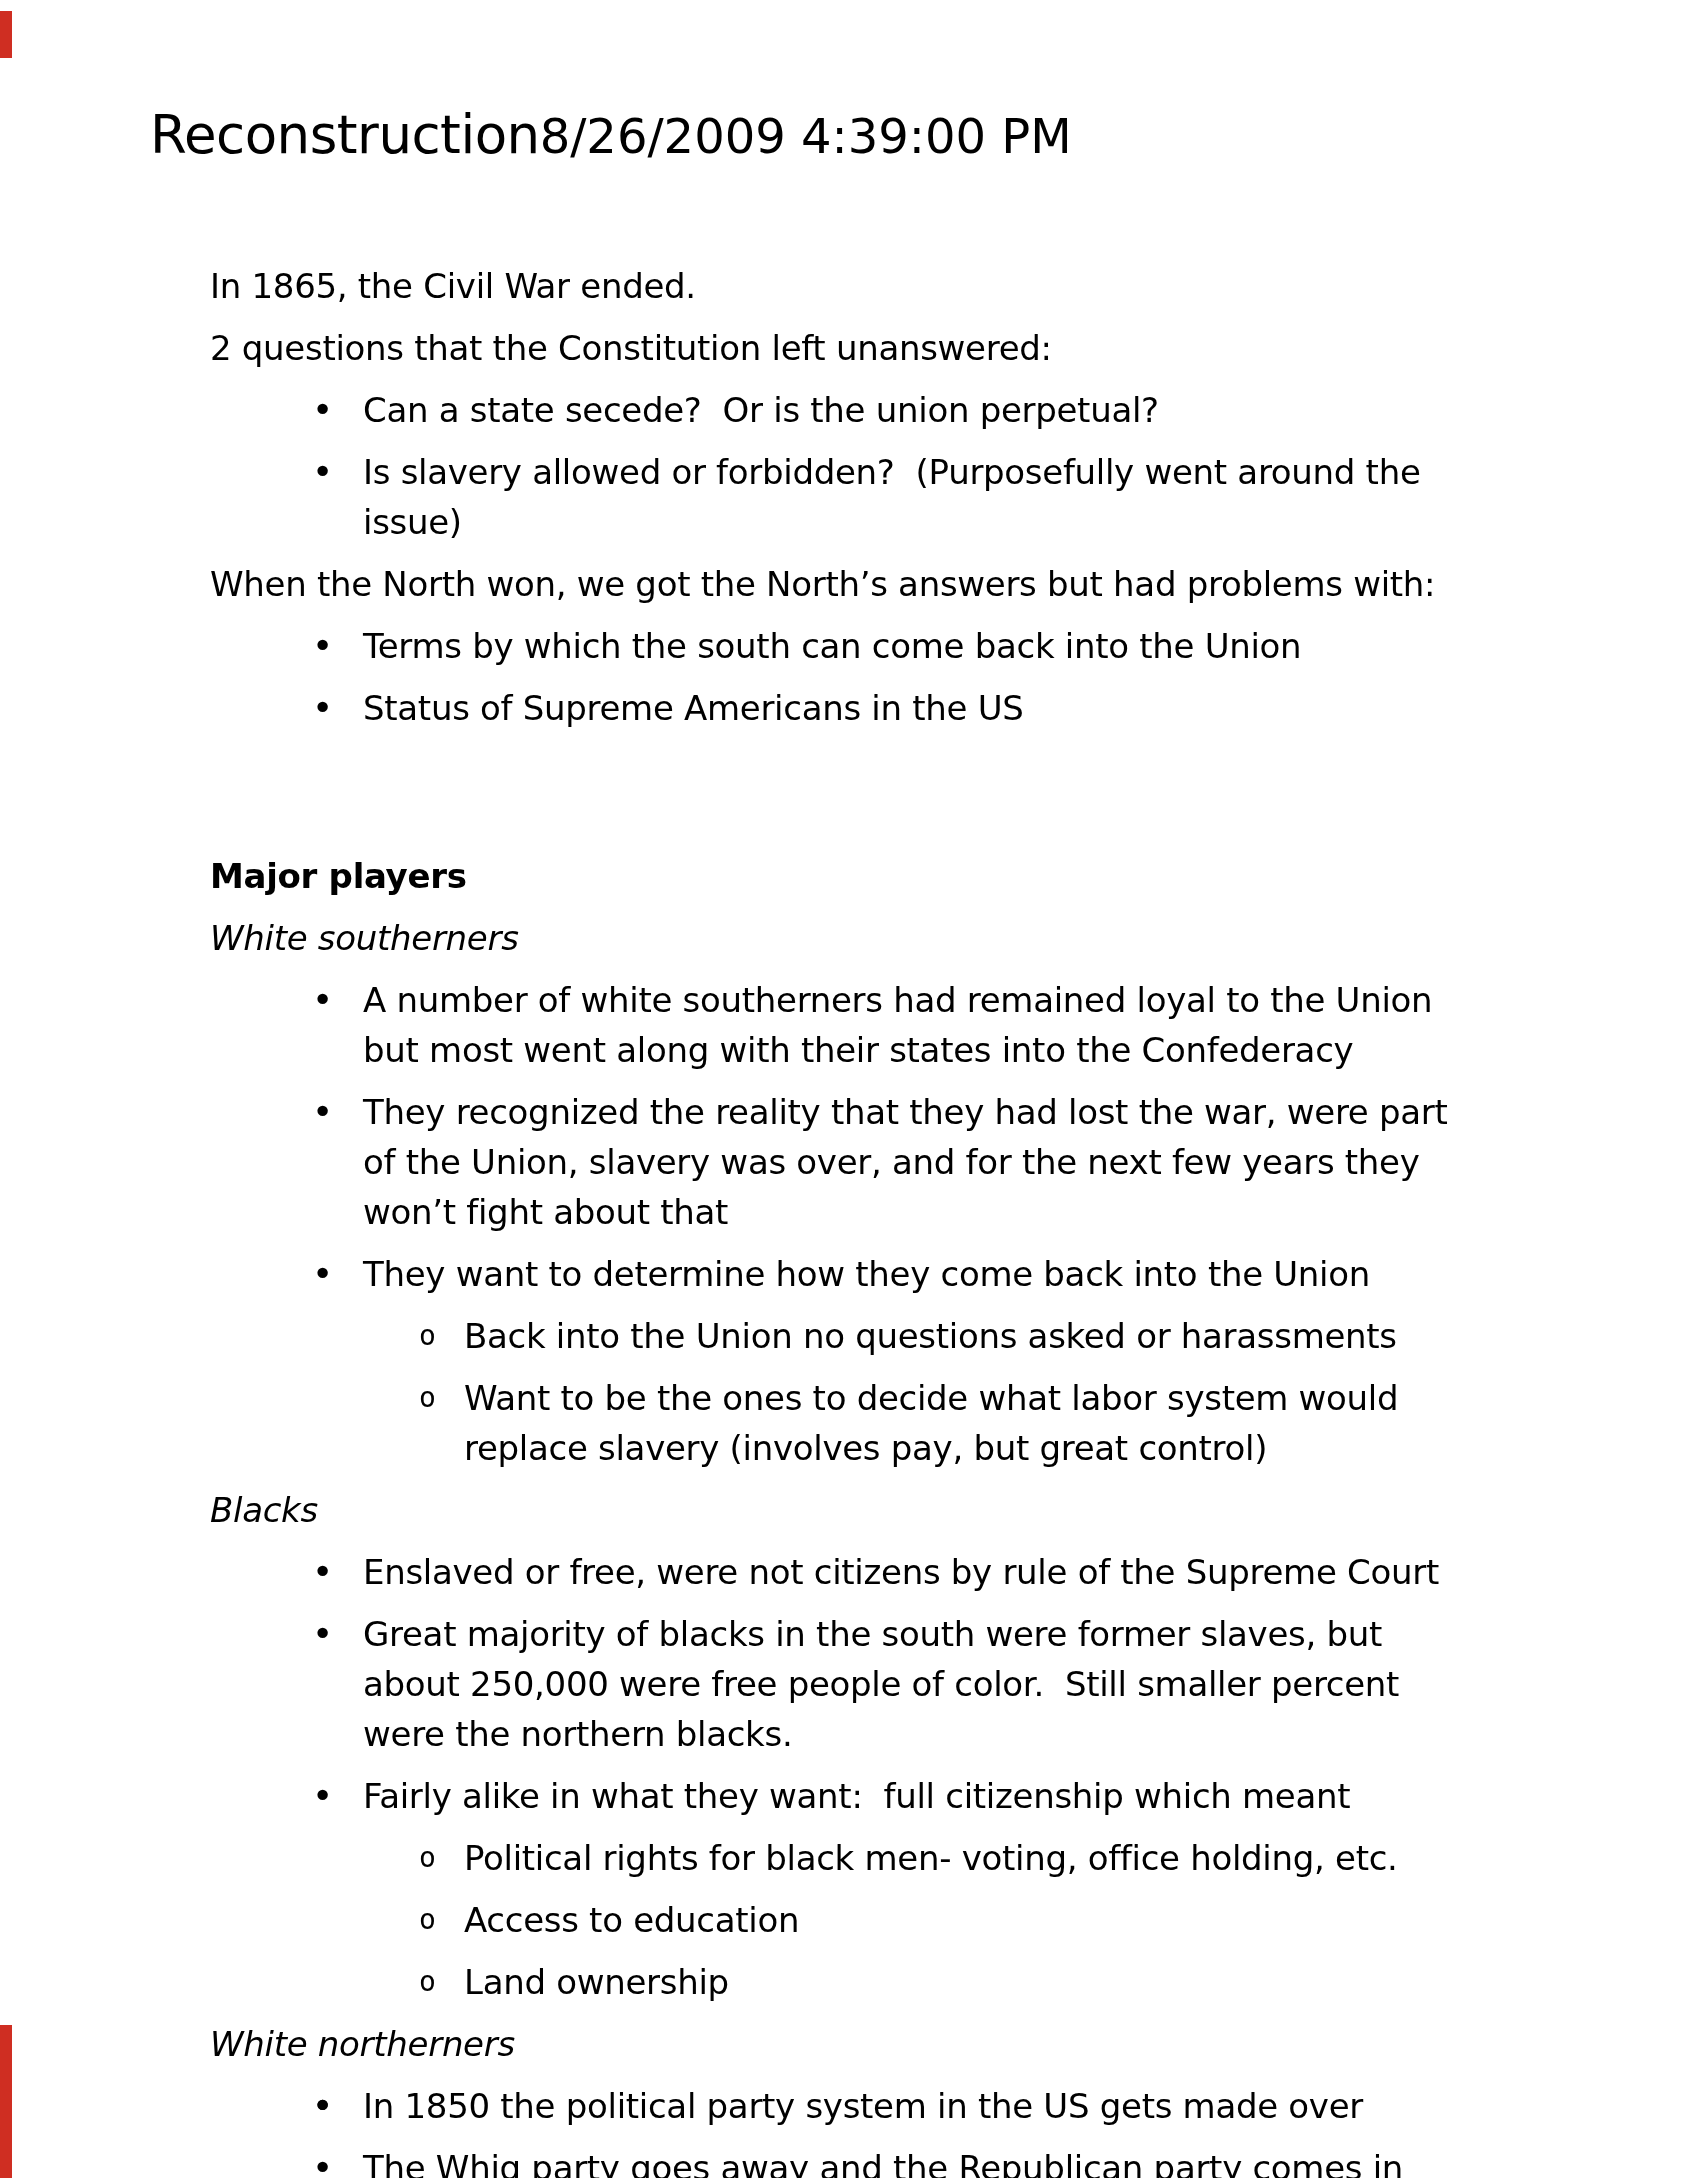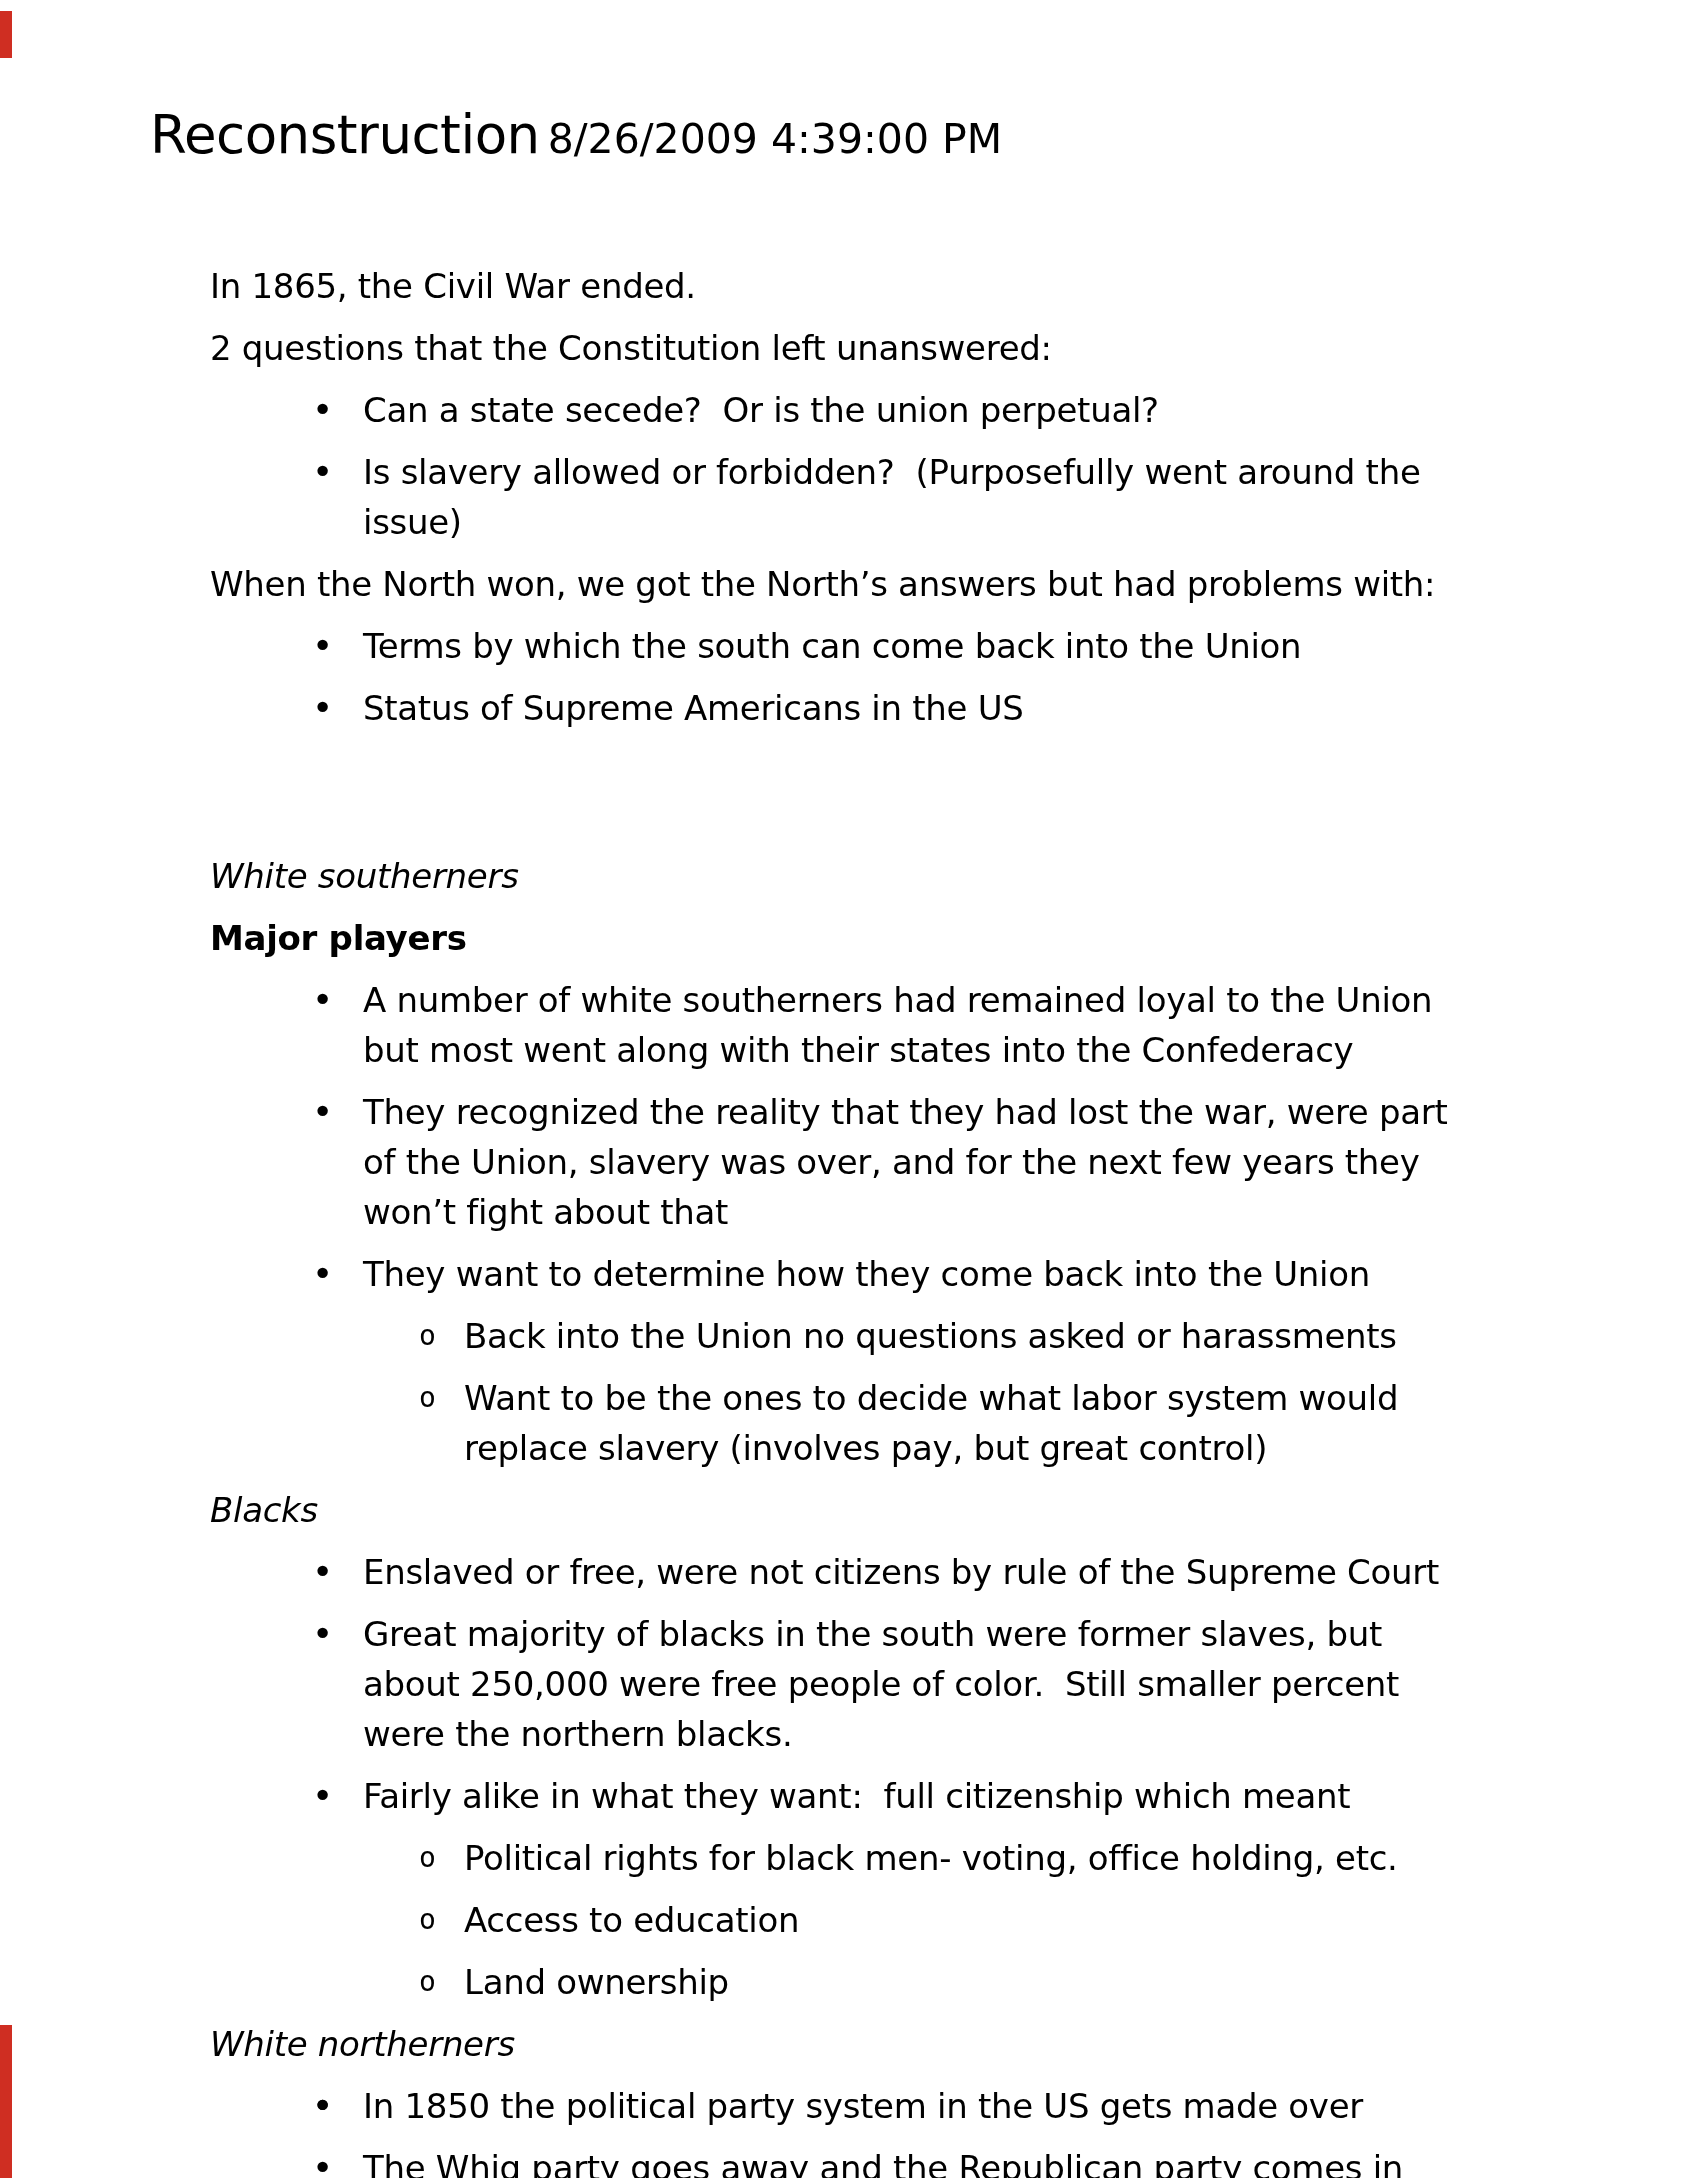--- a/index.html
+++ b/index.html
@@ -25,24 +25,23 @@
     display: flex;
     align-items: baseline;
   }
   .title {
     font-size: 53px;
     line-height: 1.2;
     letter-spacing: -0.5px;
     white-space: nowrap;
   }
   .timestamp {
-    font-size: 41px;
+    font-size: 48px;
     line-height: 1.2;
     white-space: nowrap;
-    margin-left: 8px;
   }
   .content {
     position: absolute;
     top: 249px;
     left: 198px;
     width: 1302px;
     font-size: 34px;
     line-height: 50px;
     letter-spacing: -0.3px;
   }
@@ -80,22 +79,22 @@
   </div>
   <div class="content">
       <div class="para body"><span class="text">In 1865, the Civil War ended.</span></div>
       <div class="para body"><span class="text">2 questions that the Constitution left unanswered:</span></div>
       <div class="para bullet1"><span class="marker">•</span><span class="text">Can a state secede?  Or is the union perpetual?</span></div>
       <div class="para bullet1"><span class="marker">•</span><span class="text">Is slavery allowed or forbidden?  (Purposefully went around the issue)</span></div>
       <div class="para body"><span class="text">When the North won, we got the North’s answers but had problems with:</span></div>
       <div class="para bullet1"><span class="marker">•</span><span class="text">Terms by which the south can come back into the Union</span></div>
       <div class="para bullet1"><span class="marker">•</span><span class="text">Status of Supreme Americans in the US</span></div>
       <div class="spacer"></div>
+      <div class="para heading-bold"><span class="text">Major players</span></div>
       <div class="para heading-italic"><span class="text">White southerners</span></div>
-      <div class="para heading-bold"><span class="text">Major players</span></div>
       <div class="para bullet1"><span class="marker">•</span><span class="text">A number of white southerners had remained loyal to the Union but most went along with their states into the Confederacy</span></div>
       <div class="para bullet1"><span class="marker">•</span><span class="text">They recognized the reality that they had lost the war, were part of the Union, slavery was over, and for the next few years they won’t fight about that</span></div>
       <div class="para bullet1"><span class="marker">•</span><span class="text">They want to determine how they come back into the Union</span></div>
       <div class="para bullet2"><span class="marker">o</span><span class="text">Back into the Union no questions asked or harassments</span></div>
       <div class="para bullet2"><span class="marker">o</span><span class="text">Want to be the ones to decide what labor system would replace slavery (involves pay, but great control)</span></div>
       <div class="para heading-italic"><span class="text">Blacks</span></div>
       <div class="para bullet1"><span class="marker">•</span><span class="text">Enslaved or free, were not citizens by rule of the Supreme Court</span></div>
       <div class="para bullet1"><span class="marker">•</span><span class="text">Great majority of blacks in the south were former slaves, but about 250,000 were free people of color.  Still smaller percent were the northern blacks.</span></div>
       <div class="para bullet1"><span class="marker">•</span><span class="text">Fairly alike in what they want:  full citizenship which meant</span></div>
       <div class="para bullet2"><span class="marker">o</span><span class="text">Political rights for black men- voting, office holding, etc.</span></div>

